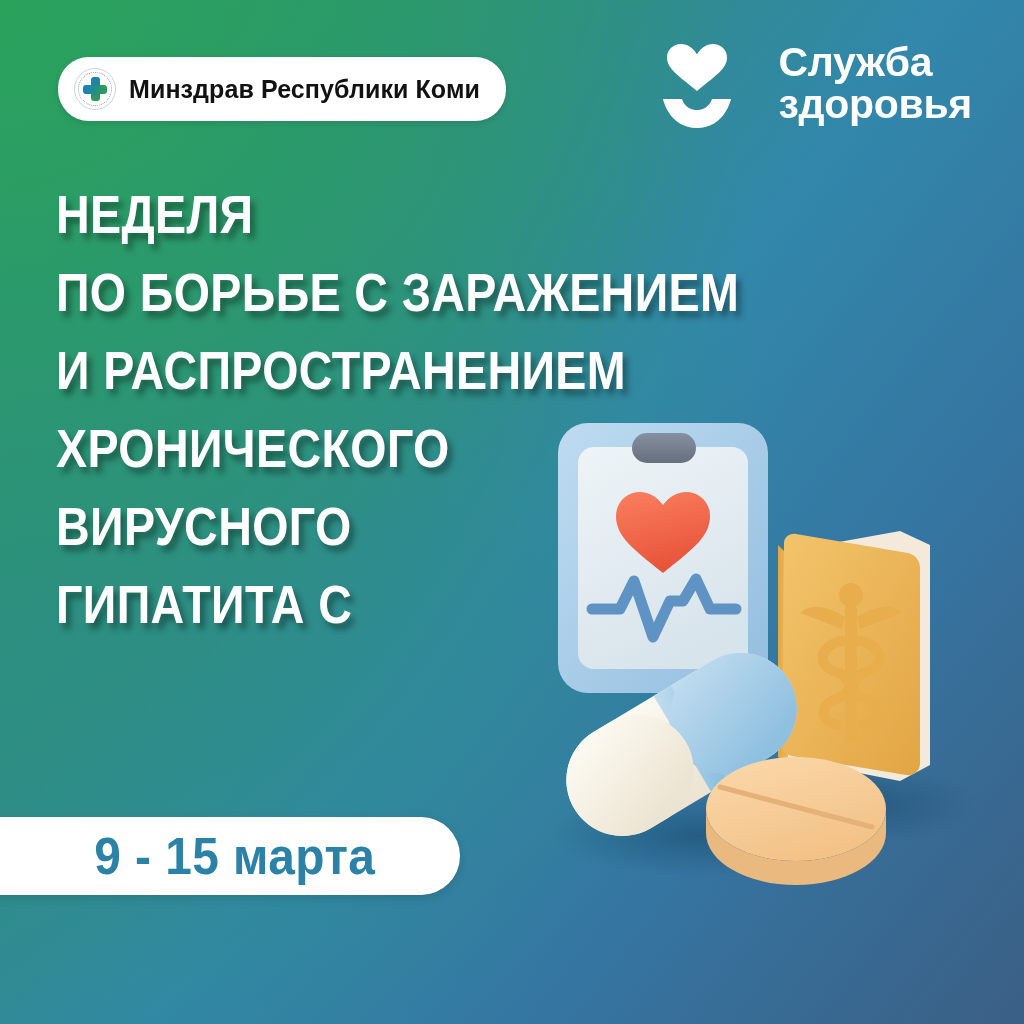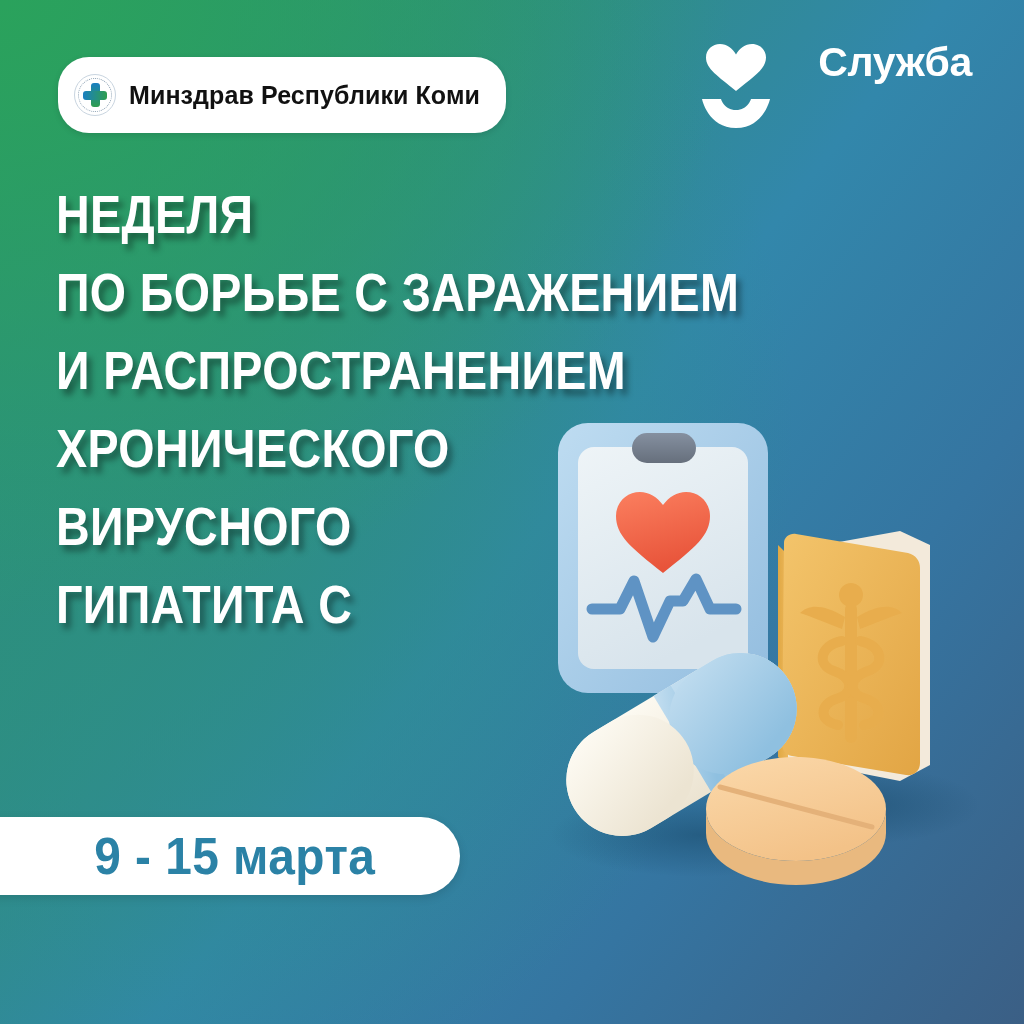--- a/index.html
+++ b/index.html
@@ -10,21 +10,21 @@
   #poster{
     position:relative;width:1024px;height:1024px;overflow:hidden;
     background:
       radial-gradient(130% 110% at 0% 0%, #2aa25c 0%, rgba(42,162,92,0) 55%),
       radial-gradient(120% 120% at 8% 42%, #2c8f7f 0%, rgba(44,143,127,0) 58%),
       linear-gradient(128deg,#2a9d5b 0%, #2e8f7d 26%, #3287ab 52%, #3575a1 74%, #3b5f85 100%);
   }
 
   
   .minzdrav-badge{
-    position:absolute;left:58px;top:57px;height:76px;
+    position:absolute;left:58px;top:57px;height:64px;
     display:flex;align-items:center;gap:13px;
     background:#fff;border-radius:31px;padding:0 26px 0 16px;
     box-shadow:0 2px 6px rgba(0,0,0,.12);
   }
   .seal{width:40px;height:40px;border-radius:50%;position:relative;flex:none;
         border:1px solid #c9d5e0;background:#fff;}
   .seal .ring{position:absolute;inset:3px;border-radius:50%;border:1px dotted #8fa3b5;}
   .seal .cross-h,.seal .cross-v{position:absolute;border-radius:3px;}
   .seal .cross-v{left:50%;top:8px;width:9px;height:24px;margin-left:-4.5px;
                  background:linear-gradient(180deg,#1a7fc1 0%,#2f9e4f 100%);}
@@ -80,20 +80,21 @@
 
   <div class="service-logo">
     <span class="smile-mark">
       <svg viewBox="0 0 96 88" xmlns="http://www.w3.org/2000/svg">
         <path fill="#ffffff" d="M48 49 C30 34 18 27 18 15.5 C18 7.5 24.5 2 32 2 C39 2 44.5 6.5 48 12.5 C51.5 6.5 57 2 64 2 C71.5 2 78 7.5 78 15.5 C78 27 66 34 48 49 Z"></path>
         <path fill="#ffffff" d="M14 57 C14 57 20 86 48 86 C76 86 82 57 82 57 L63 57 C63 57 60 68 48 68 C36 68 33 57 33 57 Z"></path>
       </svg>
     </span>
     <span class="service-text">
       <div>Служба</div>
+      <div>здоровья</div>
     </span>
   </div>
 
   <div class="headline">
     <div>НЕДЕЛЯ</div>
     <div>ПО БОРЬБЕ С ЗАРАЖЕНИЕМ</div>
     <div>И РАСПРОСТРАНЕНИЕМ</div>
     <div>ХРОНИЧЕСКОГО</div>
     <div>ВИРУСНОГО</div>
     <div>ГИПАТИТА С</div>

